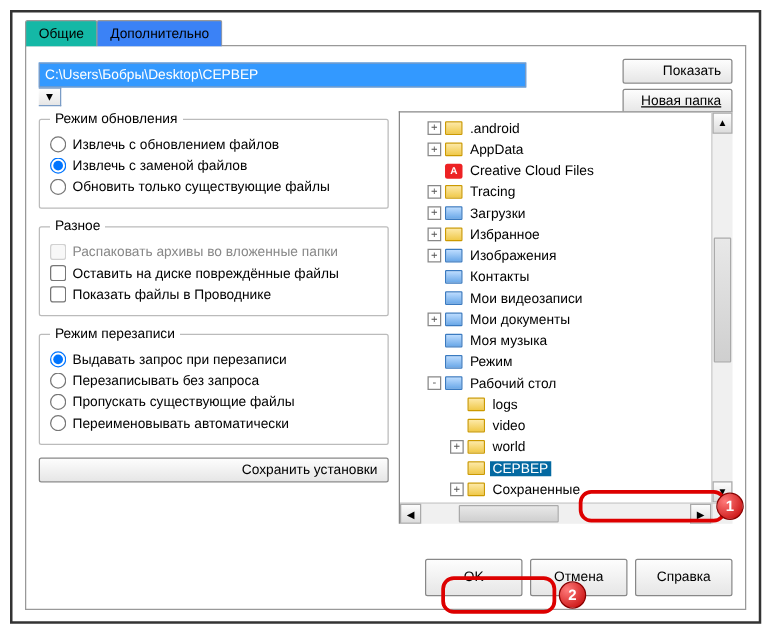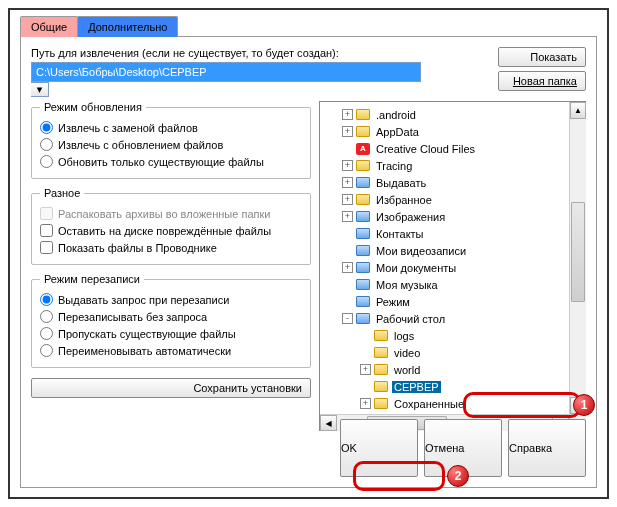--- a/index.html
+++ b/index.html
@@ -1,20 +1,20 @@
 <!DOCTYPE html>
 <html><head>
 <meta charset="utf-8">
 <style>
 * { box-sizing: border-box; font-family: Tahoma, sans-serif; font-size: 11px; }
 body { margin: 0; background: #fff; width: 617px; height: 507px; position: relative; padding: 8px; }
 .outer { border: 2px solid #333; width: 601px; height: 491px; background: #fff; position: relative; padding: 6px 10px 10px 10px; }
 .tabs { display: flex; position: relative; z-index: 2; }
 .tab { padding: 4px 10px; border: 1px solid #999; background: #3b82f6; cursor: pointer; border-bottom: none; border-radius: 2px 2px 0 0; margin-right: -1px; }
-.tab.active { background: #fca5a5; position: relative; }
+.tab.active { background: #14b8a6; position: relative; }
 .tabpanel { border: 1px solid #999; padding: 10px; height: 452px; position: relative; margin-top: -1px; background: #fff; }
 .pathlabel { flex: 0 0 auto; width: 390px; }
 .rightbtns { position: absolute; right: 10px; top: 10px; display: flex; flex-direction: column; gap: 4px; }
 .btn { border: 1px solid #888; background: linear-gradient(#fdfdfd,#e6e6e6); padding: 3px 8px; cursor: pointer; min-width: 88px; text-align: right; border-radius: 2px; }
 .pathinput-wrap { display: flex; margin-top: 3px; flex-direction: column; }
 .pathinput { flex: 1; border: 1px solid #7a9cc6; background: #3399ff; color: #fff; padding: 3px 4px; width: 390px; }
 .dropdown-arrow { width: 18px; border: 1px solid #7a9cc6; border-left: none; background: linear-gradient(#fdfdfd,#e6e6e6); display: flex; align-items: center; justify-content: center; cursor: pointer; }
 .cols { display: flex; gap: 8px; margin-top: 4px; }
 .leftcol { width: 280px; display: flex; flex-direction: column; gap: 8px; }
 fieldset { border: 1px solid #bbb; padding: 6px 8px 8px 8px; border-radius: 2px; margin: 0; }
@@ -37,63 +37,62 @@
 .treerow.l2 { padding-left: 40px; }
 .vscroll { position: absolute; right: 0; top: 0; width: 17px; height: 312px; background: #f0f0f0; border-left: 1px solid #ccc; }
 .vscroll .arr { height: 17px; background: linear-gradient(#fdfdfd,#dcdcdc); border: 1px solid #aaa; display: flex; align-items: center; justify-content: center; font-size: 8px; cursor: pointer; }
 .vscroll .thumb { position: absolute; left: 1px; right: 1px; top: 100px; height: 100px; background: linear-gradient(#e8e8e8,#cfcfcf); border: 1px solid #aaa; border-radius: 1px; }
 .hscroll { position: absolute; left: 0; right: 17px; bottom: 0; height: 17px; background: #f0f0f0; border-top: 1px solid #ccc; display: flex; }
 .hscroll .arr { width: 17px; background: linear-gradient(#fdfdfd,#dcdcdc); border: 1px solid #aaa; display: flex; align-items: center; justify-content: center; font-size: 8px; cursor: pointer; }
 .hscroll .track { flex: 1; position: relative; }
 .hscroll .thumb { position: absolute; top: 1px; bottom: 1px; left: 30px; width: 80px; background: linear-gradient(#e8e8e8,#cfcfcf); border: 1px solid #aaa; border-radius: 1px; }
 .corner { position: absolute; right: 0; bottom: 0; width: 17px; height: 17px; background: #f0f0f0; border-left: 1px solid #ccc; border-top: 1px solid #ccc; }
 .bottombar { position: absolute; bottom: 10px; right: 10px; display: flex; gap: 6px; align-items: center; }
-.botbtn { border: 1px solid #888; background: linear-gradient(#fdfdfd,#e6e6e6); padding: 22px 0; width: 78px; text-align: left; cursor: pointer; border-radius: 2px; }
+.botbtn { border: 1px solid #888; background: linear-gradient(#fdfdfd,#e6e6e6); padding: 8px 0; width: 78px; text-align: center; cursor: pointer; border-radius: 2px; }
 .callout { position: absolute; border: 3px solid #d00; border-radius: 10px; pointer-events: none; }
 .callout.c1 { right: 26px; top: 382px; width: 118px; height: 26px; }
 .callout.c2 { right: 162px; bottom: 6px; width: 92px; height: 30px; }
 .badge { position: absolute; width: 22px; height: 22px; border-radius: 50%; background: radial-gradient(circle at 30% 30%, #ff7a7a, #c00000); border: 1px solid #800; color: #fff; display: flex; align-items: center; justify-content: center; font-weight: bold; font-size: 12px; }
 .badge.b1 { right: 12px; top: 384px; }
 .badge.b2 { right: 138px; bottom: 10px; }
 .adobe { width: 14px; height: 12px; background: #ed2224; color: #fff; font-size: 8px; font-weight: bold; display: inline-flex; align-items: center; justify-content: center; border-radius: 2px; }
 </style>
 </head>
 <body>
 
 <div class="outer">
   <div class="tabs">
     <div class="tab active">Общие</div>
     <div class="tab">Дополнительно</div>
   </div>
   <div class="tabpanel">
 
     <div style="width:400px;">
-      <div class="pathlabel">Путь для извлечения (если не существует, то будет создан):</div>
       <div class="pathinput-wrap">
         <input class="pathinput" value="C:\Users\Бобры\Desktop\СЕРВЕР" style="">
         <div class="dropdown-arrow">▾</div>
       </div>
     </div>
 
     <div class="rightbtns">
       <div class="btn">Показать</div>
       <div class="btn"><u>Новая папка</u></div>
     </div>
 
     <div class="cols">
       <div class="leftcol">
         <fieldset>
           <legend>Режим обновления</legend>
           <label class="opt">
+              <input type="radio" name="upd" style="">
+              <span>Извлечь с обновлением файлов</span>
+            </label>
+          <label class="opt">
               <input type="radio" name="upd" checked="" style="">
               <span>Извлечь с заменой файлов</span>
-            </label>
-          <label class="opt">
-              <input type="radio" name="upd" style="">
-              <span>Извлечь с обновлением файлов</span>
             </label>
           <label class="opt">
               <input type="radio" name="upd" style="">
               <span>Обновить только существующие файлы</span>
             </label>
         </fieldset>
 
         <fieldset>
           <legend>Разное</legend>
           <label class="opt disabled">
@@ -161,21 +160,21 @@
               <span class="ticon">
                 <span class="folder"></span>
               </span>
               <span class="tlabel">Tracing</span>
             </div>
             <div class="treerow l1">
               <span class="expander">+</span>
               <span class="ticon">
                 <span class="folder blue"></span>
               </span>
-              <span class="tlabel">Выдавать</span>
+              <span class="tlabel">Загрузки</span>
             </div>
             <div class="treerow l1">
               <span class="expander">+</span>
               <span class="ticon">
                 <span class="folder star"></span>
               </span>
               <span class="tlabel">Избранное</span>
             </div>
             <div class="treerow l1">
               <span class="expander">+</span>

